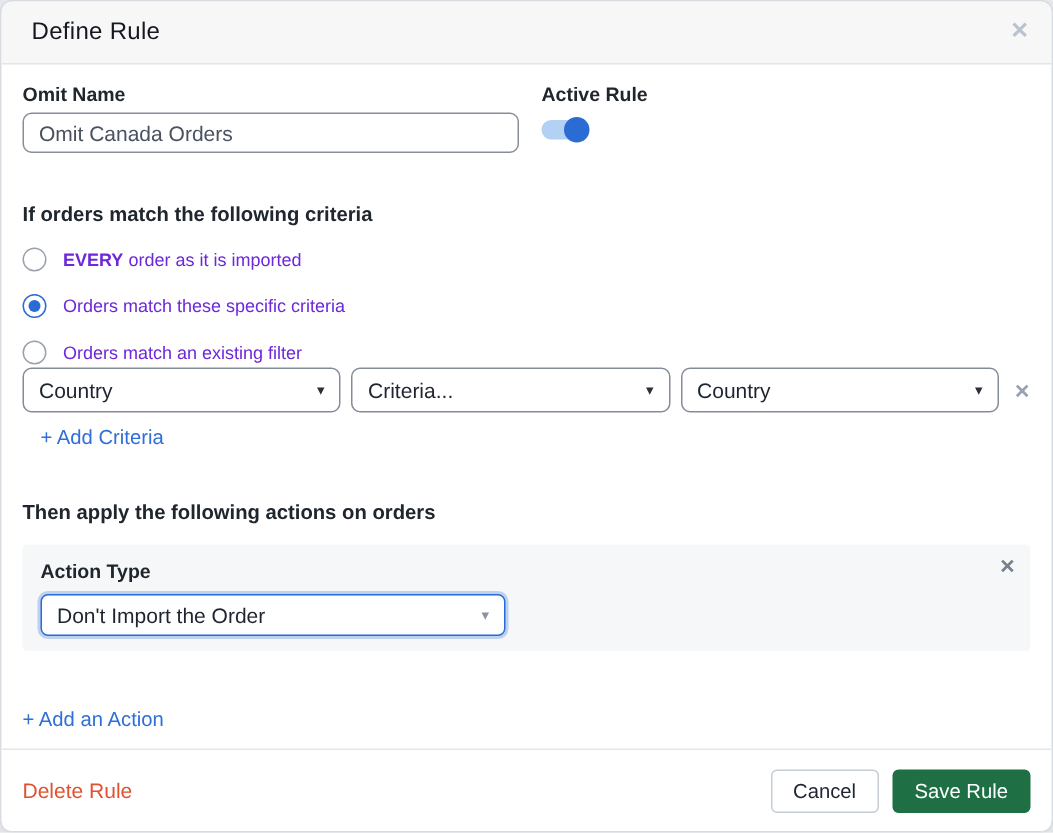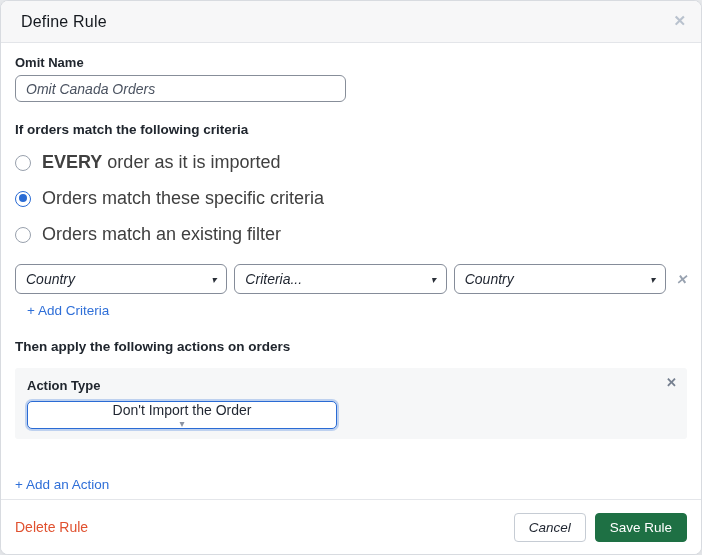--- a/index.html
+++ b/index.html
@@ -20,46 +20,46 @@
     font-weight:700; cursor:pointer; line-height:20px;
   }
   
   .modal-body { padding:12px 14px 0 14px; }
   .field-label { font-size:13px; font-weight:700; color:#20262e; }
   .top-row { display:flex; }
   .name-col { width:346px; }
   .text-input {
     margin-top:5px; width:331px; height:27px; border:1px solid #878e99;
     border-radius:6px; padding:0 10px; font-size:14px; color:#4a5260;
-    font-family:"Liberation Sans", sans-serif; background:#fff; outline:none; display:block;font-style:italic;
+    font-family:"Liberation Sans", sans-serif; background:#fff; outline:none; display:block;
   }
   .toggle {
     margin-top:10px; width:30px; height:13px; border-radius:7px;
     background:var(--toggle-track,#b3d1f2); position:relative; cursor:pointer;
   }
   .toggle .knob {
     position:absolute; right:-2px; top:-2px; width:17px; height:17px;
     border-radius:50%; background:var(--accent,#2a6bd4);
   }
-  .section-heading { margin-top:20px; font-size:13.5px; font-weight:700; color:#20262e; }
+  .section-heading { margin-top:33px; font-size:13.5px; font-weight:700; color:#20262e; }
   
   .radio-row { margin-top:15px; display:flex; align-items:center; gap:11px; cursor:pointer; }
   .radio {
     width:16px; height:16px; border-radius:50%; border:1.5px solid #99a1ad;
     background:#fff; flex:0 0 auto; position:relative;
   }
   .radio.selected { border-color:var(--accent,#2a6bd4); }
   .radio.selected::after {
     content:''; position:absolute; left:2.5px; top:2.5px; width:8px; height:8px;
     border-radius:50%; background:var(--accent,#2a6bd4);
   }
-  .radio-label { font-size:18px; color:#404040;text-align:center; }
+  .radio-label { font-size:12px; color:#6d28d9;text-align:center; }
   .radio-label b { font-weight:700; }
   
-  .criteria-row { margin-top:19px; display:flex; align-items:center;font-style:italic; }
+  .criteria-row { margin-top:2px; display:flex; align-items:center; }
   .select {
     width:214px; height:30px; border:1px solid #858c99; border-radius:6px;
     background:#fff; display:flex; align-items:center; justify-content:space-between;
     padding:0 10px; margin-right:7px; font-size:14px; color:#1f2530; cursor:pointer;
   }
   .select .caret { font-size:10px; color:#2a2f38; }
   .row-remove { color:#98a2b0; font-size:13px; font-weight:700; margin-left:3px; cursor:pointer; }
   .add-link { display:inline-block; font-size:13.5px; color:var(--link,#2f6fd8); cursor:pointer;margin-top:13px; }
   .add-criteria { margin:9px 0 0 12px; }
   
@@ -69,56 +69,62 @@
   }
   .panel-remove {
     position:absolute; top:7px; right:10px; color:#768090; font-size:13px;
     font-weight:700; cursor:pointer;
   }
   .action-select {
     margin-top:8px; width:310px; height:28px; background:#fff; border-radius:5px;
     border:1.5px solid var(--accent,#2a6bd4);
     box-shadow:0 0 0 2px rgba(47,111,216,.28);
     display:flex; align-items:center; justify-content:space-between;
-    padding:0 10px; font-size:14px; color:#1f2530; cursor:pointer;flex-direction:column;
+    padding:0 10px; font-size:14px; color:#1f2530; cursor:pointer;
   }
   .action-select .caret { font-size:10px; color:#8b93a2; }
   .add-action { margin-top:25px; font-size:14px; }
   
   .modal-footer {
     position:absolute; left:0; right:0; bottom:0; height:55px;
     border-top:1px solid #e4e6ea; background:#fff;
     display:flex; align-items:center; padding:0 14px;
   }
   .delete-link { color:var(--danger,#e0512f); font-size:14px; cursor:pointer; }
   .footer-spacer { flex:1; }
   .btn {
     height:29px; border-radius:4px; font-size:13.5px; padding:0 14px;
     display:inline-flex; align-items:center; cursor:pointer;
     font-family:"Liberation Sans", sans-serif;
   }
-  .btn-cancel { background:#fff; border:1px solid #c6ccd4; color:#1f2530; margin-right:9px;font-style:italic; }
+  .btn-cancel { background:#fff; border:1px solid #c6ccd4; color:#1f2530; margin-right:9px; }
   .btn-save { background:var(--save,#1e7044); border:1px solid var(--save,#1e7044); color:#fff; font-weight:500; }
 </style>
 </head>
 <body>
 
 <div class="modal">
 
   <div class="modal-header">
     <div class="modal-title">Define Rule</div>
     <div class="modal-close">✕</div>
   </div>
 
   <div class="modal-body">
 
     <div class="top-row">
       <div class="name-col">
         <div class="field-label">Omit Name</div>
         <input class="text-input" type="text" value="Omit Canada Orders" style="">
+      </div>
+      <div>
+        <div class="field-label">Active Rule</div>
+        <div class="toggle">
+          <div class="knob"></div>
+        </div>
       </div>
     </div>
 
     <div class="section-heading">If orders match the following criteria</div>
 
     <div class="radio-row">
       <span class="radio"></span>
       <span class="radio-label"><b>EVERY</b><span> order as it is imported</span></span>
     </div>
 

